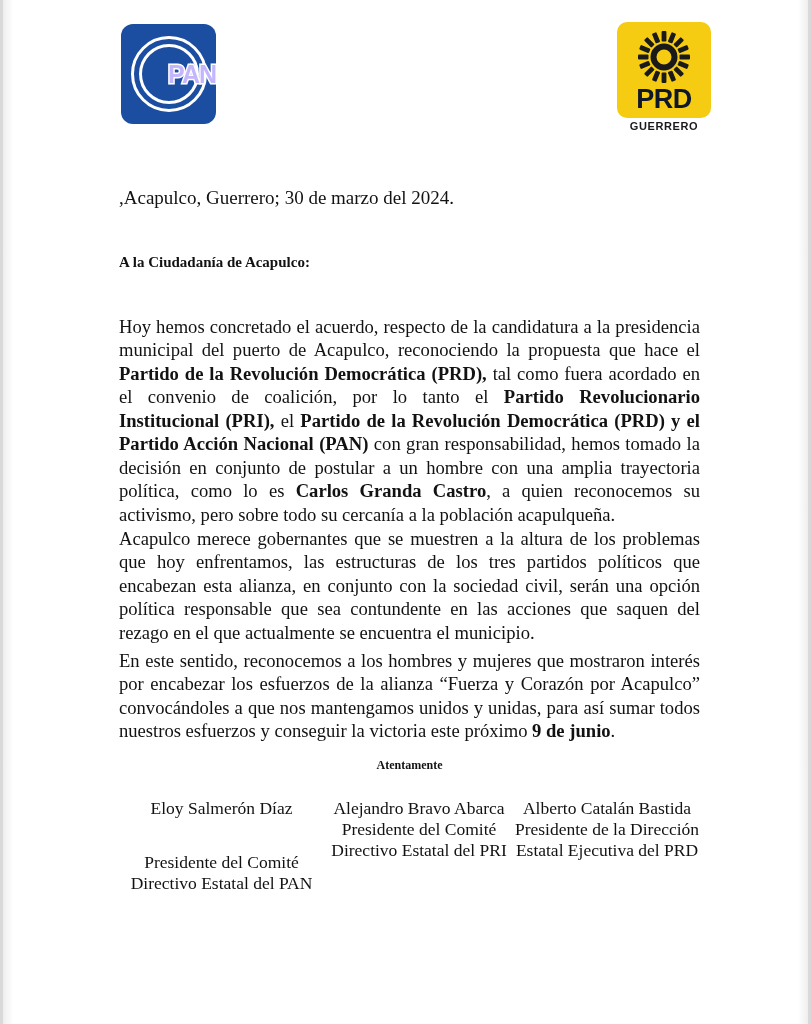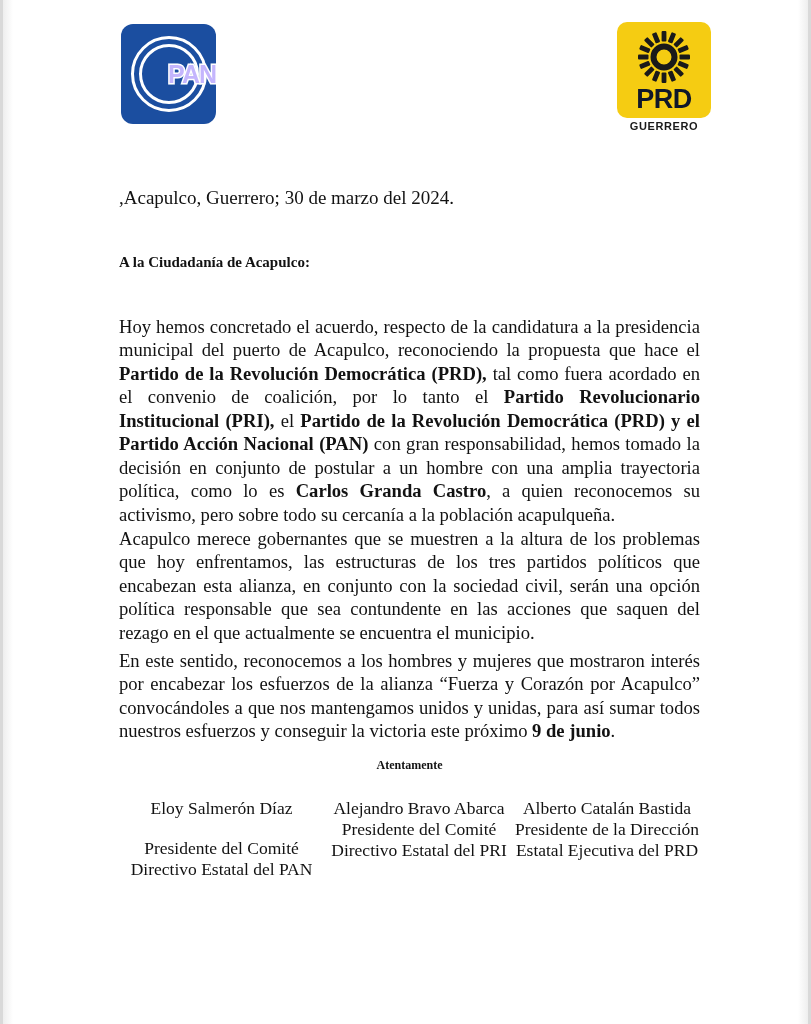--- a/index.html
+++ b/index.html
@@ -255,21 +255,21 @@
     text-align: center;
     font-weight: 400;
     font-size: 17.5px;
     line-height: 21px;
   }
   .sig-col-1 { width: 205px; }
   .sig-col-2 { width: 190px; }
   .sig-col-3 { width: 186px; }
   .sig-name { display: block; }
   .sig-role { display: block; }
-  .sig-col-1 .sig-role { margin-top: 19px; }
+  .sig-col-1 .sig-role { margin-top: 33px; }
   .sig-col-2 .sig-role,
   .sig-col-3 .sig-role { margin-top: 0; }
 </style>
 </head>
 <body>
 
 <div class="page">
 
   <div class="logo-band">
 

